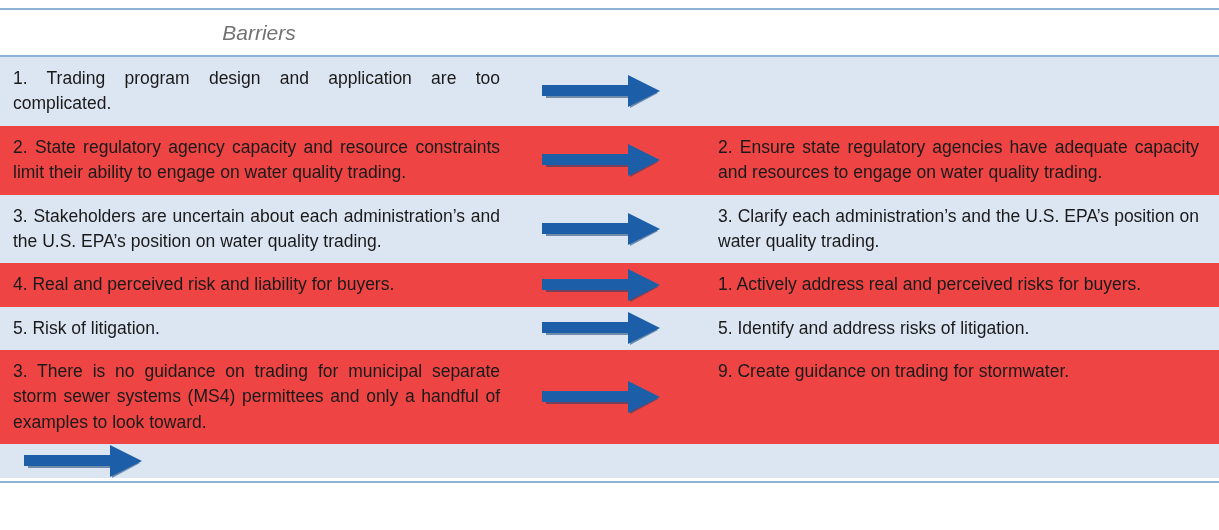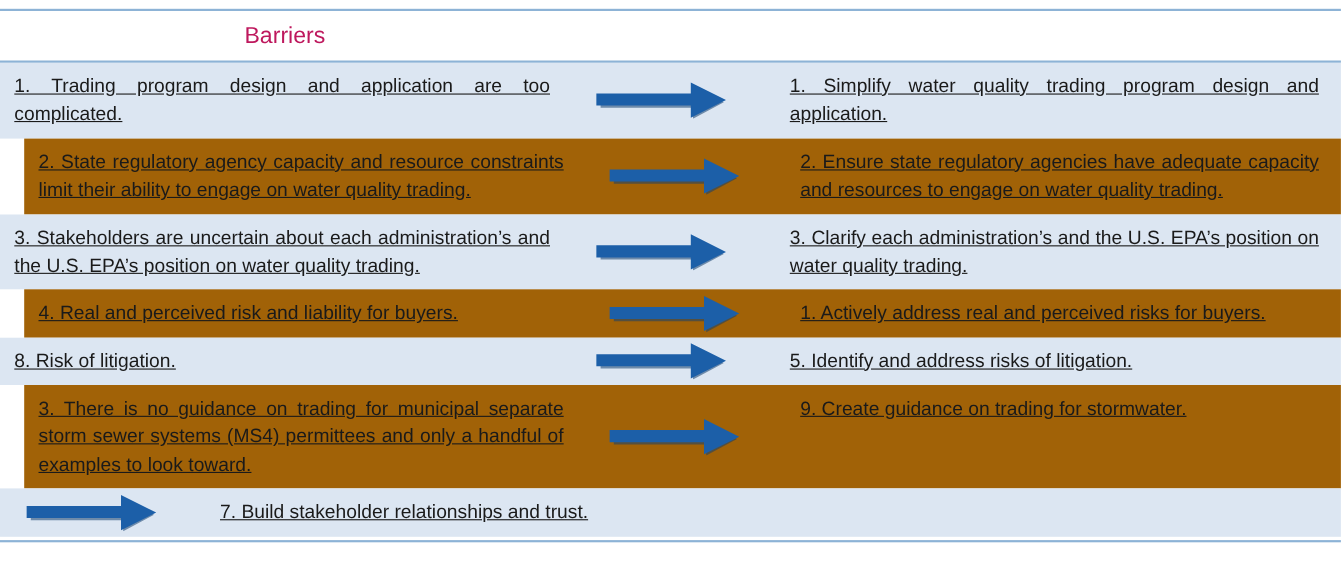--- a/index.html
+++ b/index.html
@@ -27,37 +27,38 @@
     display: flex;
     height: 45px;
     margin-top: 8px;
     border-top: 2px solid #8DB3D6;
     border-bottom: 2px solid #8DB3D6;
     background: #ffffff;
     align-items: center;
   }
   .header-cell {
     font-size: 21px;
-    color: #be185d;
+    color: #737373;
     text-align: center;
     font-weight: normal;
     line-height: 1;
+    font-style: italic;
   }
   .header-cell.left  { width: 518px; }
   .header-cell.mid   { width: 175px; }
   .header-cell.right { width: 526px; }
 
   
   .row {
     display: flex;
     align-items: stretch;
     box-sizing: border-box;
   }
   .row.shaded  { background: #DCE6F2; }
-  .row.plain   { background: #a16207; margin-left: 22px; }
+  .row.plain   { background: #ef4444; }
 
   .cell-barrier {
     width: 518px;
     box-sizing: border-box;
     padding: 9px 18px 9px 13px;
     font-size: 17.5px;
     line-height: 1.45;
     color: #1a1a1a;
     text-align: justify;
     text-justify: inter-word;
@@ -75,21 +76,21 @@
     width: 526px;
     box-sizing: border-box;
     padding: 9px 20px 9px 25px;
     font-size: 17.5px;
     line-height: 1.45;
     color: #1a1a1a;
     text-align: justify;
     text-justify: inter-word;
   }
   
-  .cell-barrier p, .cell-solution p { margin: 0; text-decoration: underline; }
+  .cell-barrier p, .cell-solution p { margin: 0; }
 
   .arrow-svg { display: block; }
 
   .table-bottom {
     height: 3px;
     border-bottom: 2px solid #8DB3D6;
   }
 </style>
 </head>
 <body>
@@ -105,23 +106,20 @@
       <div class="row shaded">
         <div class="cell-barrier">
           <p>1. Trading program design and application are too complicated.</p>
         </div>
         <div class="cell-arrow">
           <svg class="arrow-svg" width="122" height="34" viewBox="0 0 122 34">
             <path d="M4 14 L88 14 L88 4 L116 19 L88 34 L88 24 L4 24 Z" fill="#14406F" opacity="0.55"></path>
             <path d="M0 11 L86 11 L86 1 L118 17 L86 33 L86 22 L0 22 Z" fill="#1C5FA8"></path>
           </svg>
         </div>
-        <div class="cell-solution">
-          <p>1. Simplify water quality trading program design and application.</p>
-        </div>
       </div>
       <div class="row plain">
         <div class="cell-barrier">
           <p>2. State regulatory agency capacity and resource constraints limit their ability to engage on water quality trading.</p>
         </div>
         <div class="cell-arrow">
           <svg class="arrow-svg" width="122" height="34" viewBox="0 0 122 34">
             <path d="M4 14 L88 14 L88 4 L116 19 L88 34 L88 24 L4 24 Z" fill="#14406F" opacity="0.55"></path>
             <path d="M0 11 L86 11 L86 1 L118 17 L86 33 L86 22 L0 22 Z" fill="#1C5FA8"></path>
           </svg>
@@ -153,21 +151,21 @@
             <path d="M4 14 L88 14 L88 4 L116 19 L88 34 L88 24 L4 24 Z" fill="#14406F" opacity="0.55"></path>
             <path d="M0 11 L86 11 L86 1 L118 17 L86 33 L86 22 L0 22 Z" fill="#1C5FA8"></path>
           </svg>
         </div>
         <div class="cell-solution">
           <p>1. Actively address real and perceived risks for buyers.</p>
         </div>
       </div>
       <div class="row shaded">
         <div class="cell-barrier">
-          <p>8. Risk of litigation.</p>
+          <p>5. Risk of litigation.</p>
         </div>
         <div class="cell-arrow">
           <svg class="arrow-svg" width="122" height="34" viewBox="0 0 122 34">
             <path d="M4 14 L88 14 L88 4 L116 19 L88 34 L88 24 L4 24 Z" fill="#14406F" opacity="0.55"></path>
             <path d="M0 11 L86 11 L86 1 L118 17 L86 33 L86 22 L0 22 Z" fill="#1C5FA8"></path>
           </svg>
         </div>
         <div class="cell-solution">
           <p>5. Identify and address risks of litigation.</p>
         </div>
@@ -185,21 +183,18 @@
         <div class="cell-solution">
           <p>9. Create guidance on trading for stormwater.</p>
         </div>
       </div>
       <div class="row shaded">
         <div class="cell-arrow">
           <svg class="arrow-svg" width="122" height="34" viewBox="0 0 122 34">
             <path d="M4 14 L88 14 L88 4 L116 19 L88 34 L88 24 L4 24 Z" fill="#14406F" opacity="0.55"></path>
             <path d="M0 11 L86 11 L86 1 L118 17 L86 33 L86 22 L0 22 Z" fill="#1C5FA8"></path>
           </svg>
-        </div>
-        <div class="cell-solution">
-          <p>7. Build stakeholder relationships and trust.</p>
         </div>
       </div>
     </div>
 
   <div class="table-bottom"></div>
 </div>
 
 </body></html>

